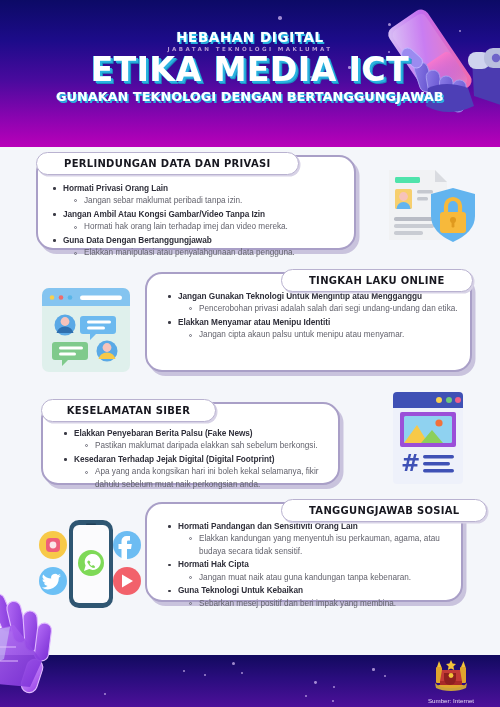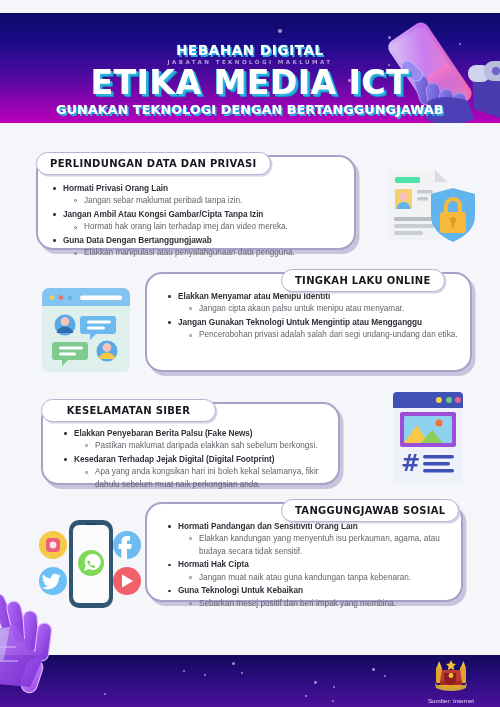--- a/index.html
+++ b/index.html
@@ -7,21 +7,21 @@
     width:500px;height:707px;
     background:#f4f6fa;
     font-family:"Liberation Sans", sans-serif;
     overflow:hidden;
     position:relative;
   }
   .poster{position:relative;width:500px;height:707px;overflow:hidden;background:#f4f6fa;}
 
   
   .header{
-    position:absolute;left:0;top:13px;width:500px;height:110px;
+    position:absolute;left:0;top:0;width:500px;height:147px;
     background:linear-gradient(180deg,#0c0a66 0%,#1d0b8a 28%,#4a0a9e 55%,#8a04b0 80%,#b900b9 100%);
     overflow:hidden;
   }
   .hdr-stars{position:absolute;inset:0;}
   .star{position:absolute;background:#cdb6ef;border-radius:50%;opacity:.75;}
 
   .hdr-text{position:absolute;left:0;top:0;width:500px;text-align:center;z-index:4;}
   .hdr-kicker{
     margin-top:29px;
     font-family:"DejaVu Sans", sans-serif;
@@ -63,21 +63,21 @@
     box-shadow:3.5px 4px 0 #c9c3dd;
     box-sizing:border-box;
   }
   .card-title{
     position:absolute;
     background:#ffffff;
     border:1.3px solid #b9b2d0;
     border-radius:13px;
     height:23px;
     display:flex;align-items:center;justify-content:center;
-    padding:0 13px;
+    padding:0 27px;
     font-family:"DejaVu Sans", sans-serif;
     font-weight:bold;
     font-size:10px;
     letter-spacing:.3px;
     color:#17171f;
     white-space:nowrap;
     box-shadow:1.5px 1.5px 0 #d7d2e6;
     z-index:5;
     box-sizing:border-box;
   }
@@ -198,21 +198,21 @@
       <ul class="lv1">
         <li>
           <span class="lv1-label">Hormati Privasi Orang Lain</span>
           <ul class="lv2">
               <li>
             <span class="lv2-text">Jangan sebar maklumat peribadi tanpa izin.</span>
               </li>
             </ul>
         </li>
         <li>
-          <span class="lv1-label">Jangan Ambil Atau Kongsi Gambar/Cipta Tanpa Izin</span>
+          <span class="lv1-label">Jangan Ambil Atau Kongsi Gambar/Video Tanpa Izin</span>
           <ul class="lv2">
               <li>
             <span class="lv2-text">Hormati hak orang lain terhadap imej dan video mereka.</span>
               </li>
             </ul>
         </li>
         <li>
           <span class="lv1-label">Guna Data Dengan Bertanggungjawab</span>
           <ul class="lv2">
               <li>
@@ -245,32 +245,32 @@
       <path d="M61 44 v-6 a7 7 0 0 1 14 0 v6" fill="none" stroke="#f7b93b" stroke-width="4.2"></path>
       <circle cx="68" cy="52" r="3" fill="#e09a1e"></circle>
       <rect x="66.6" y="53" width="2.8" height="6.5" rx="1.2" fill="#e09a1e"></rect>
     </svg>
   </div>
 
   <div class="card" style="left:145px;top:272px;width:327px;height:100px;">
     <div class="card-body" style="top:17px;left:20px;right:8px;">
       <ul class="lv1">
         <li>
+          <span class="lv1-label">Jangan Gunakan Teknologi Untuk Mengintip atau Mengganggu</span>
+          <ul class="lv2">
+              <li>
+            <span class="lv2-text">Pencerobohan privasi adalah salah dari segi undang-undang dan etika.</span>
+              </li>
+            </ul>
+        </li>
+        <li>
           <span class="lv1-label">Elakkan Menyamar atau Menipu Identiti</span>
           <ul class="lv2">
               <li>
             <span class="lv2-text">Jangan cipta akaun palsu untuk menipu atau menyamar.</span>
-              </li>
-            </ul>
-        </li>
-        <li>
-          <span class="lv1-label">Jangan Gunakan Teknologi Untuk Mengintip atau Mengganggu</span>
-          <ul class="lv2">
-              <li>
-            <span class="lv2-text">Pencerobohan privasi adalah salah dari segi undang-undang dan etika.</span>
               </li>
             </ul>
         </li>
       </ul>
     </div>
   </div>
   <div class="card-title" style="left:281px;top:269px;">
     <span>TINGKAH LAKU ONLINE</span>
   </div>
 

